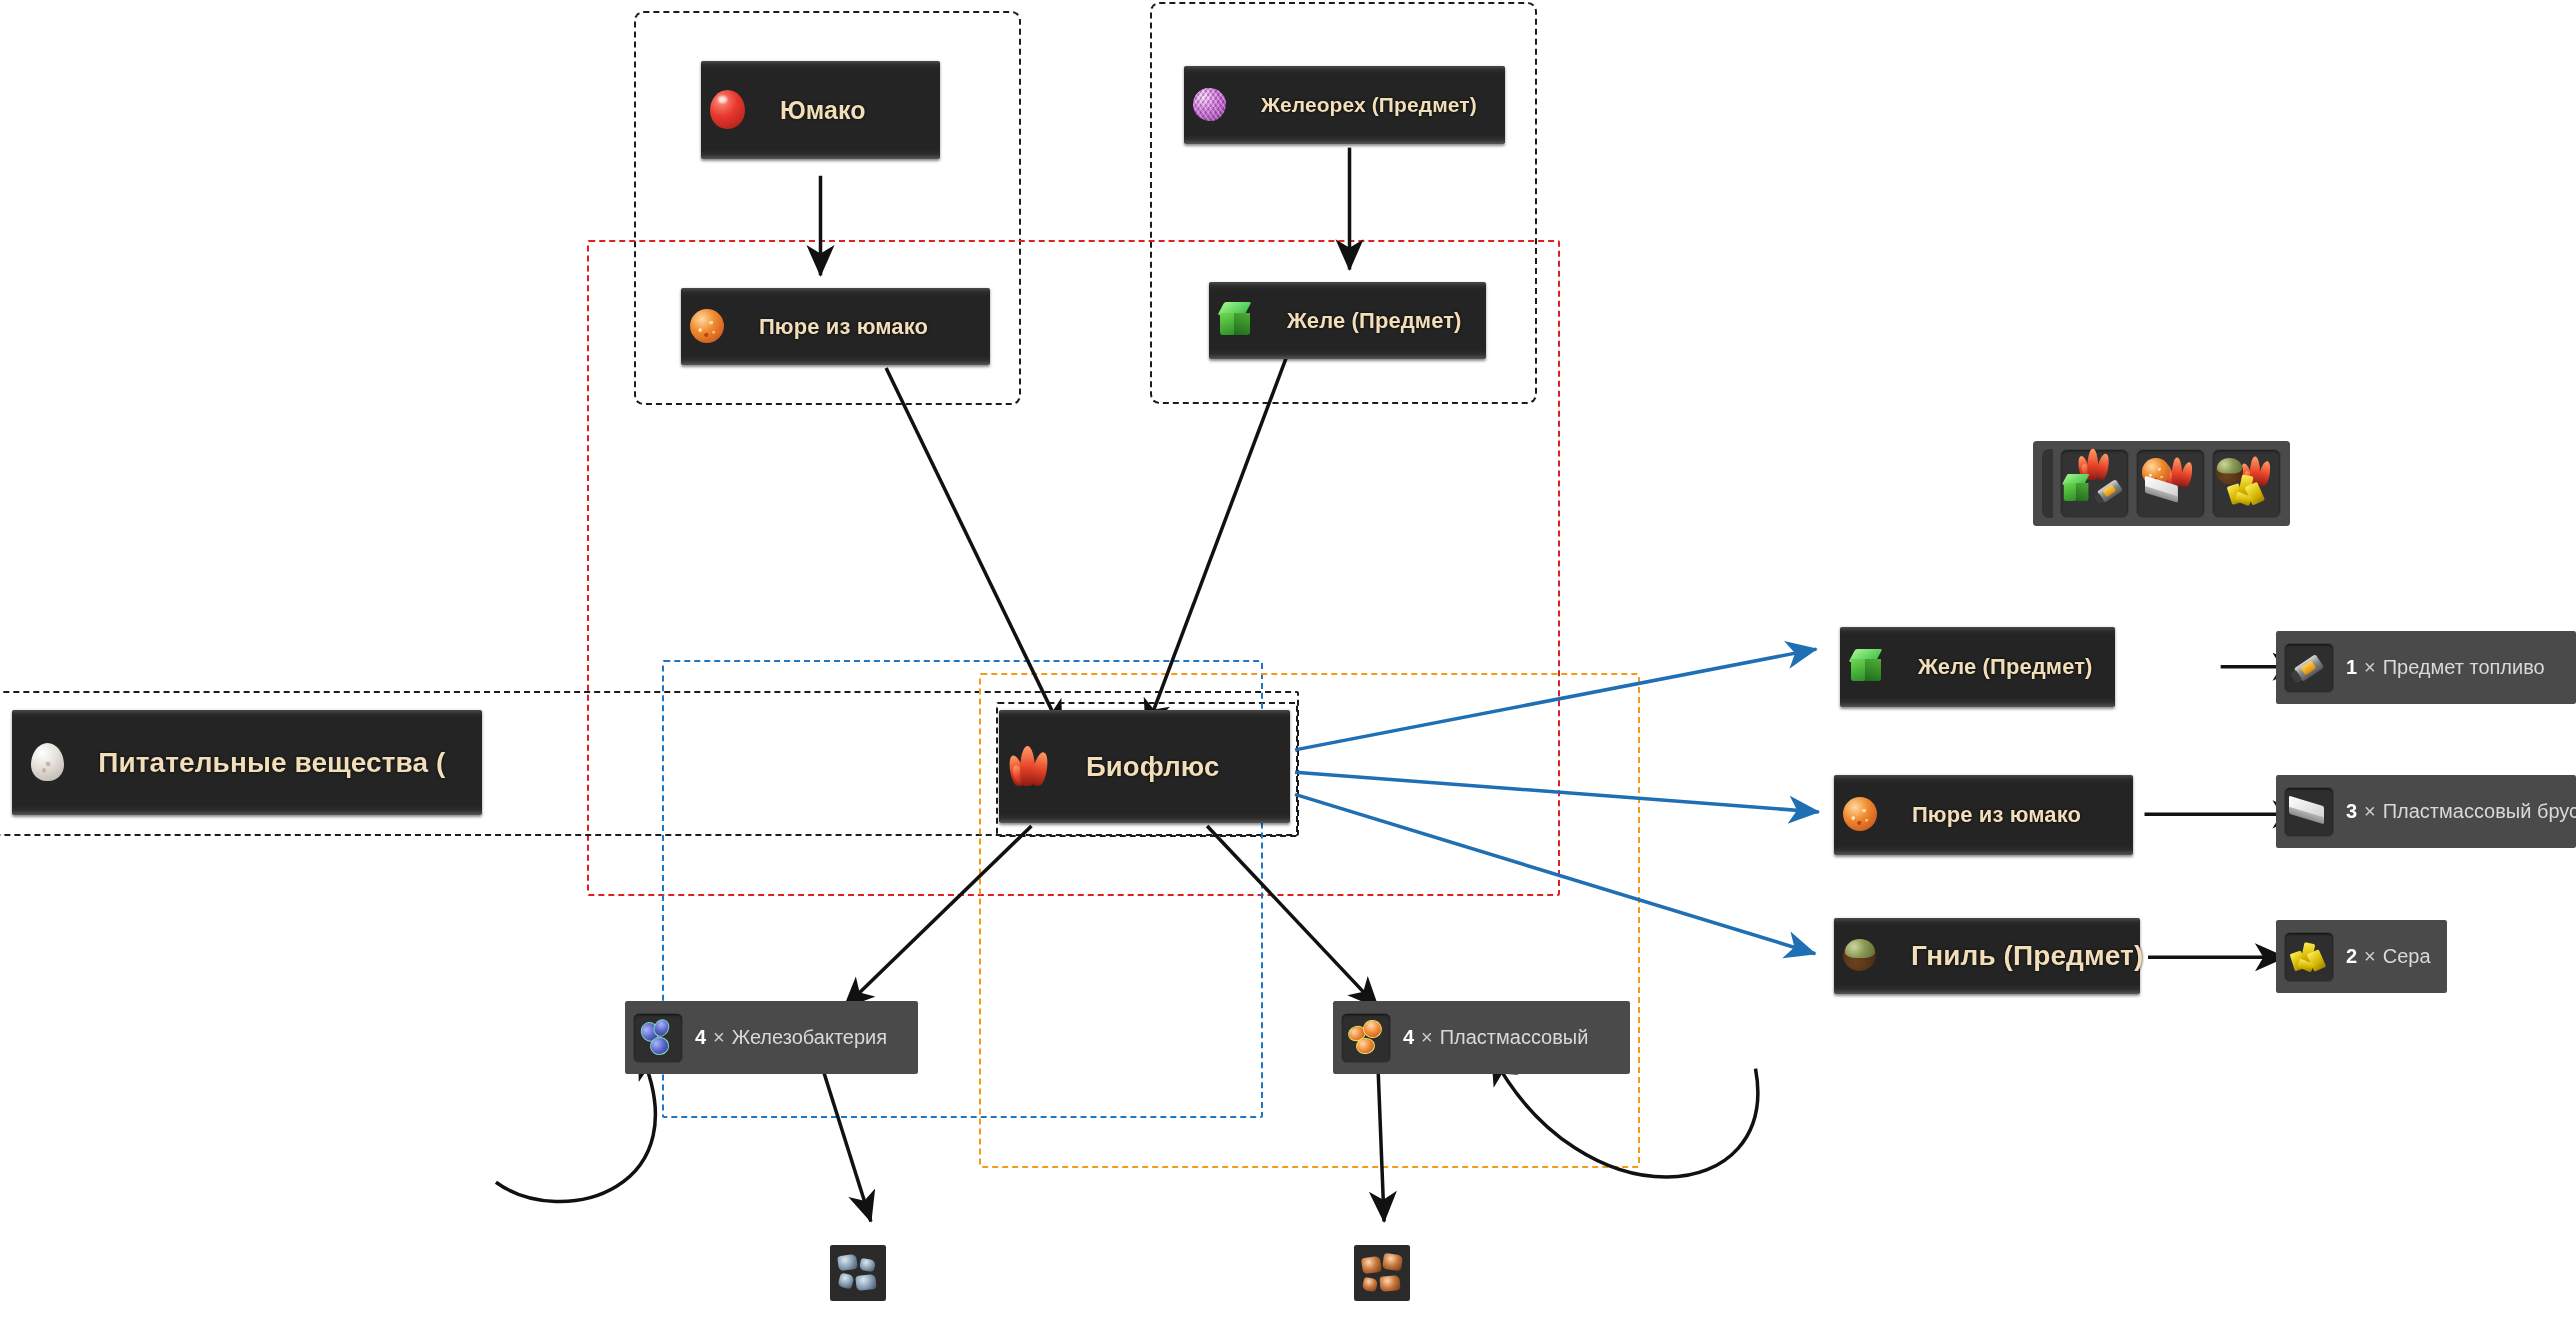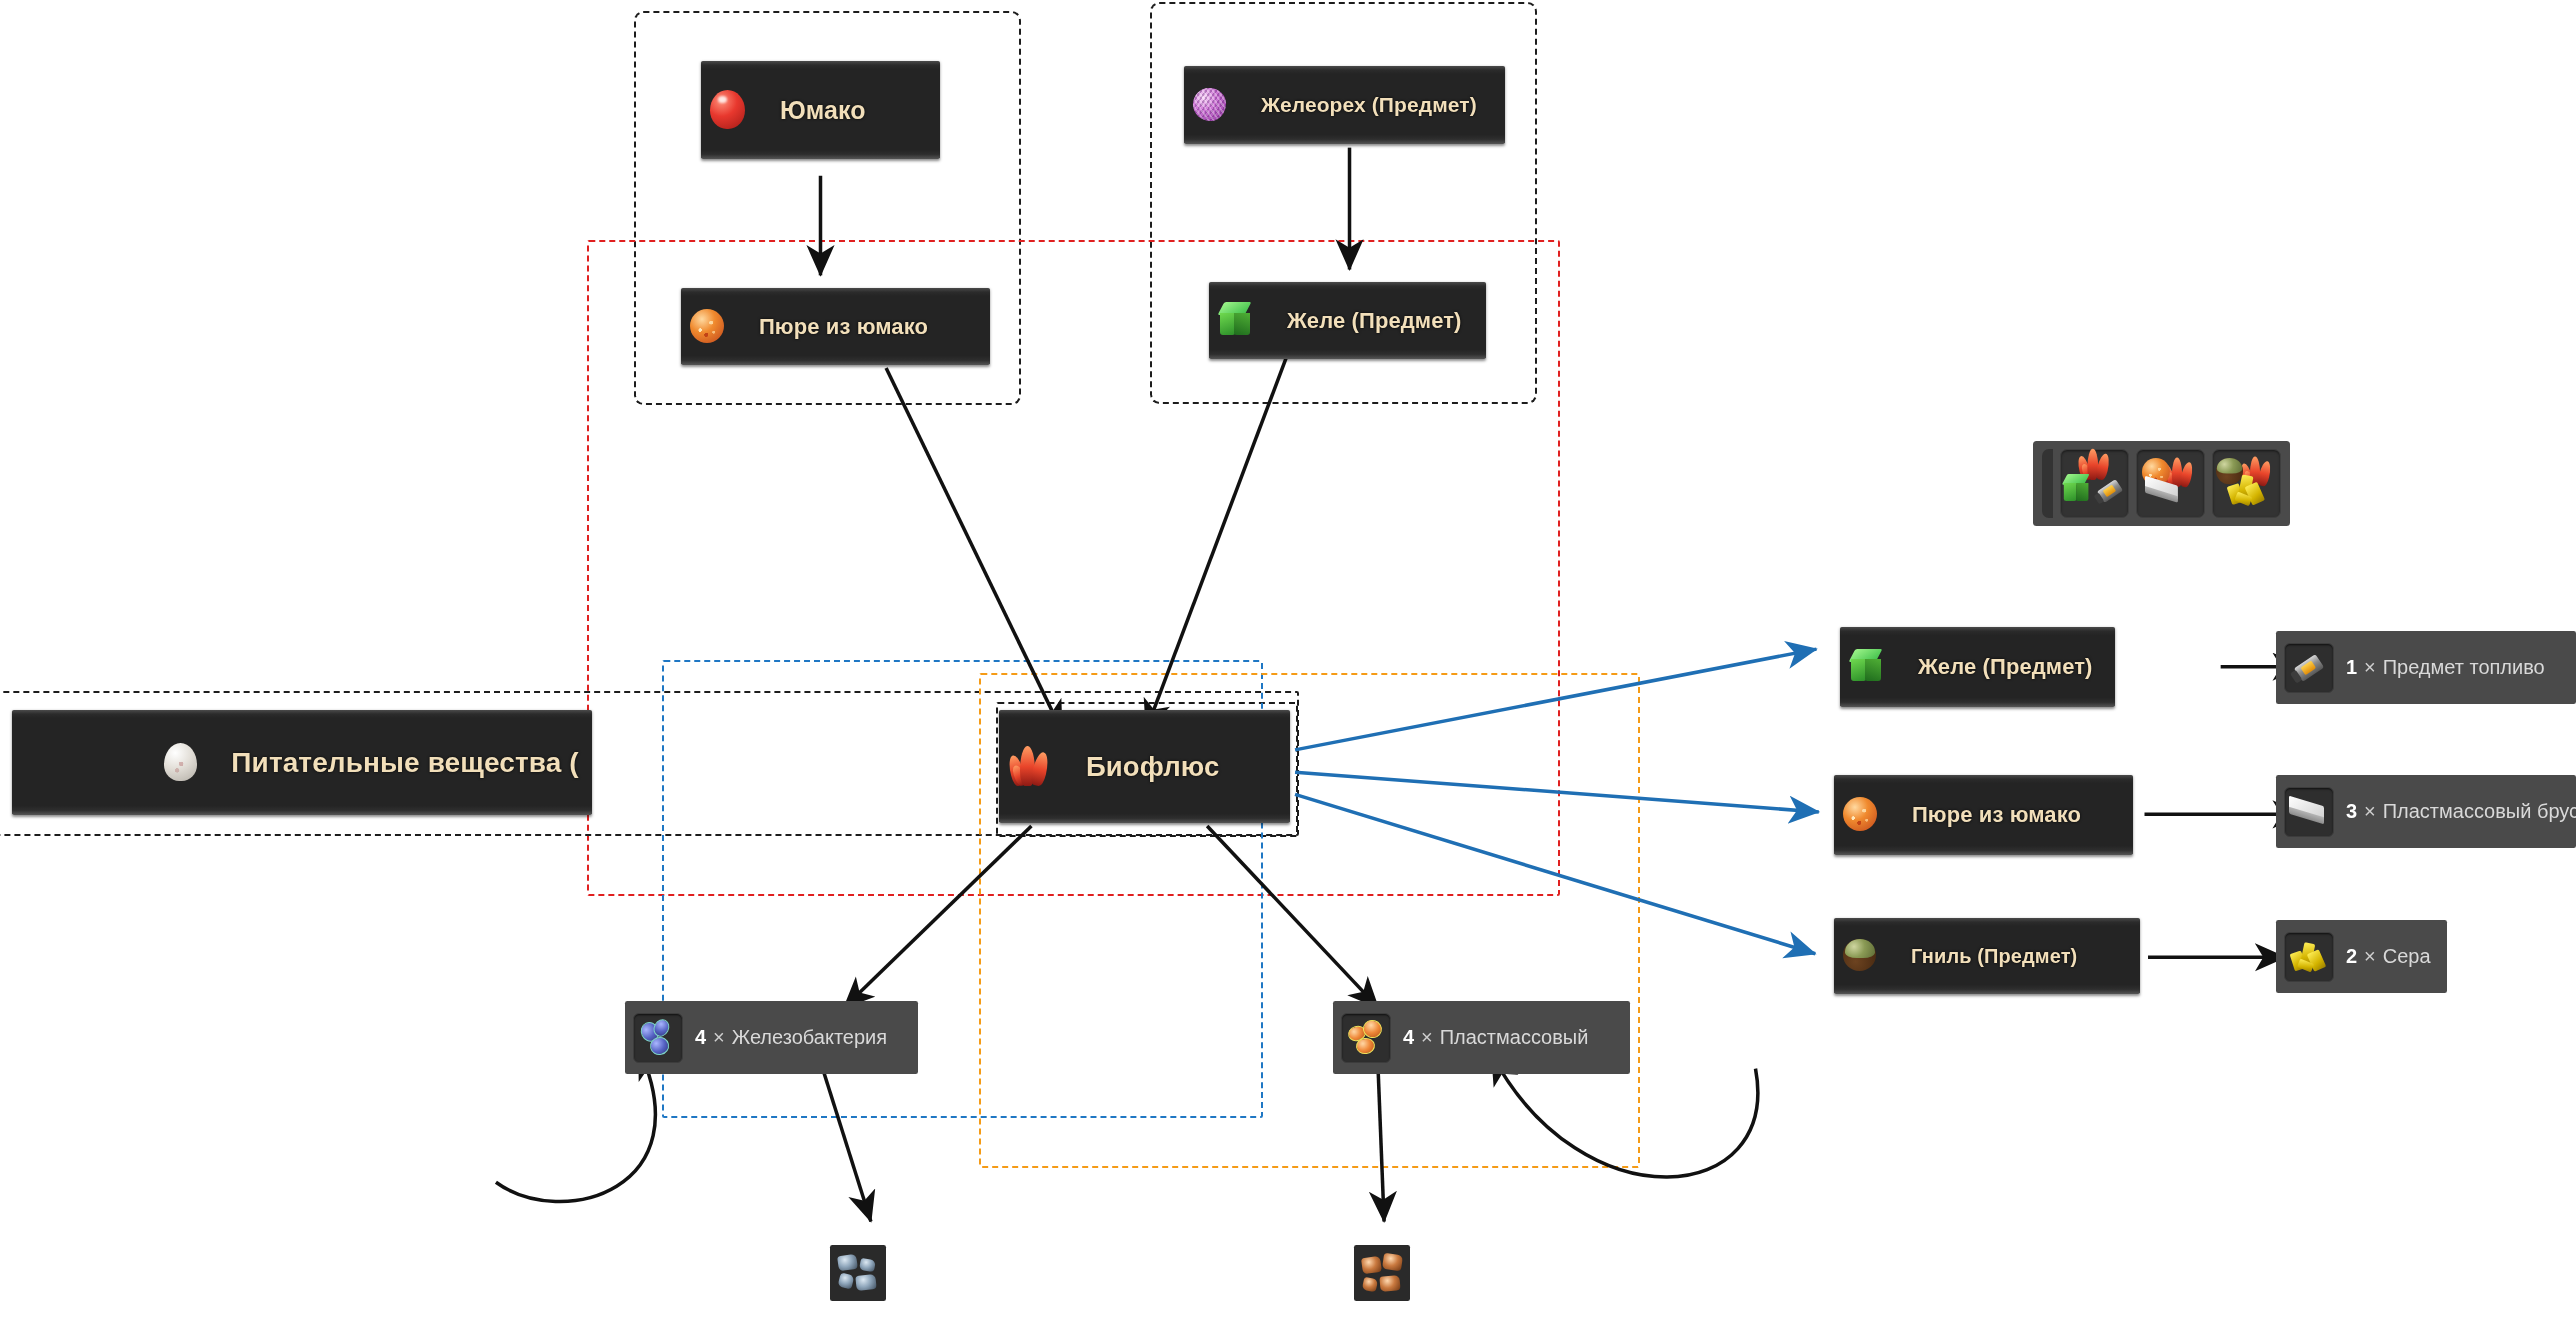--- a/index.html
+++ b/index.html
@@ -300,21 +300,21 @@
     <span class="lbl" style="font-size:22px;">Желе (Предмет)</span>
   </div>
 
   <div class="gnode" style="left:999px; top:710px; width:291px; height:113px;">
     <span class="icon">
       <span class="ic ic-bioflux"><span class="p1"></span><span class="p4"></span><span class="p2"></span><span class="p3"></span></span>
     </span>
     <span class="lbl" style="font-size:27.5px;">Биофлюс</span>
   </div>
 
-  <div class="gnode" style="left:11.7px; top:710px; width:580px; height:105px; padding-left:19px;justify-content:flex-end;">
+  <div class="gnode" style="left:11.7px; top:710px; width:470px; height:105px; padding-left:19px;">
     <span class="icon">
       <span class="ic ic-nutrients"></span>
     </span>
     <span class="lbl" style="font-size:28px;">Питательные вещества (</span>
   </div>
 
   <div class="gnode" style="left:1840px; top:627px; width:275px; height:80px;">
     <span class="icon">
       <span class="ic ic-jelly"><span class="top"></span><span class="lf"></span><span class="rt"></span></span>
     </span>
@@ -325,21 +325,21 @@
     <span class="icon">
       <span class="ic ic-mash"></span>
     </span>
     <span class="lbl" style="font-size:22px;">Пюре из юмако</span>
   </div>
 
   <div class="gnode" style="left:1834px; top:918px; width:306px; height:76px;">
     <span class="icon">
       <span class="ic ic-spoilage"></span>
     </span>
-    <span class="lbl" style="font-size:20px;">Гниль (Предмет)</span>
+    <span class="lbl" style="font-size:28px;">Гниль (Предмет)</span>
   </div>
 
   <div class="rnode" style="left:2276px; top:631px; width:300px; height:73px;">
     <span class="slot">
       <span class="ic ic-rocketfuel">
           <span class="body"></span>
           <span class="win"></span>
           <span class="cap"></span>
         </span>
     </span>

